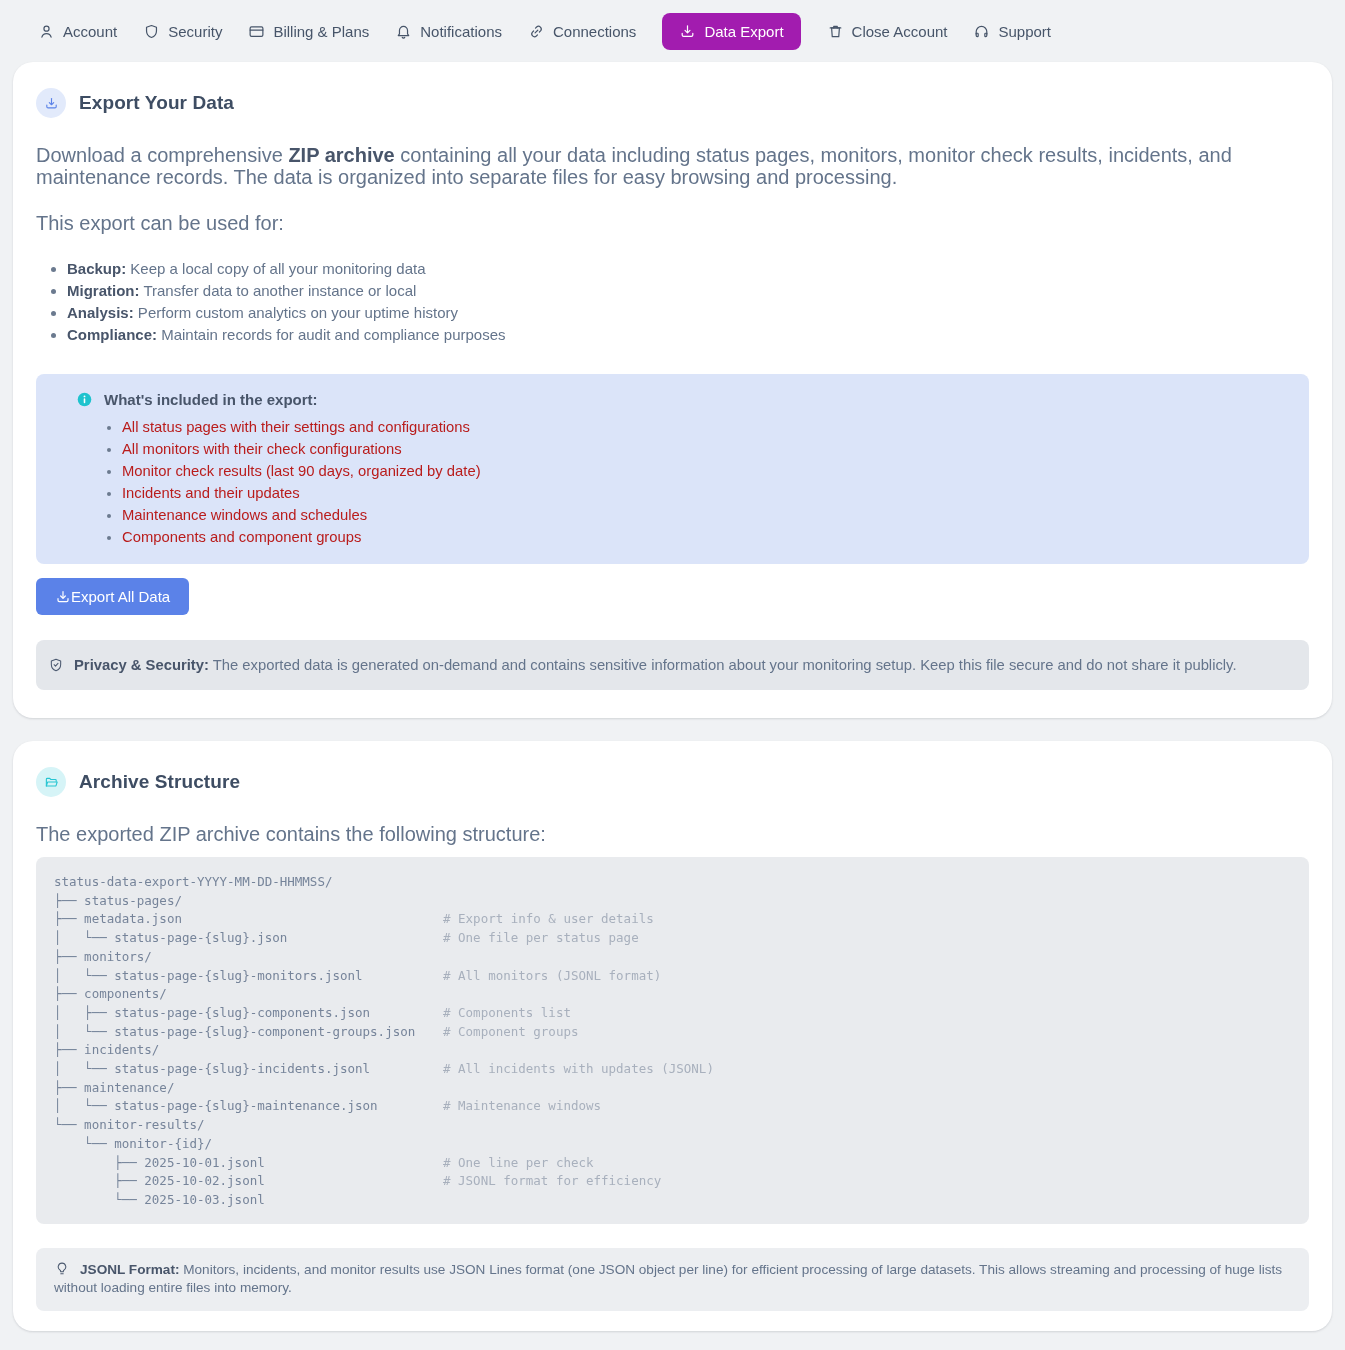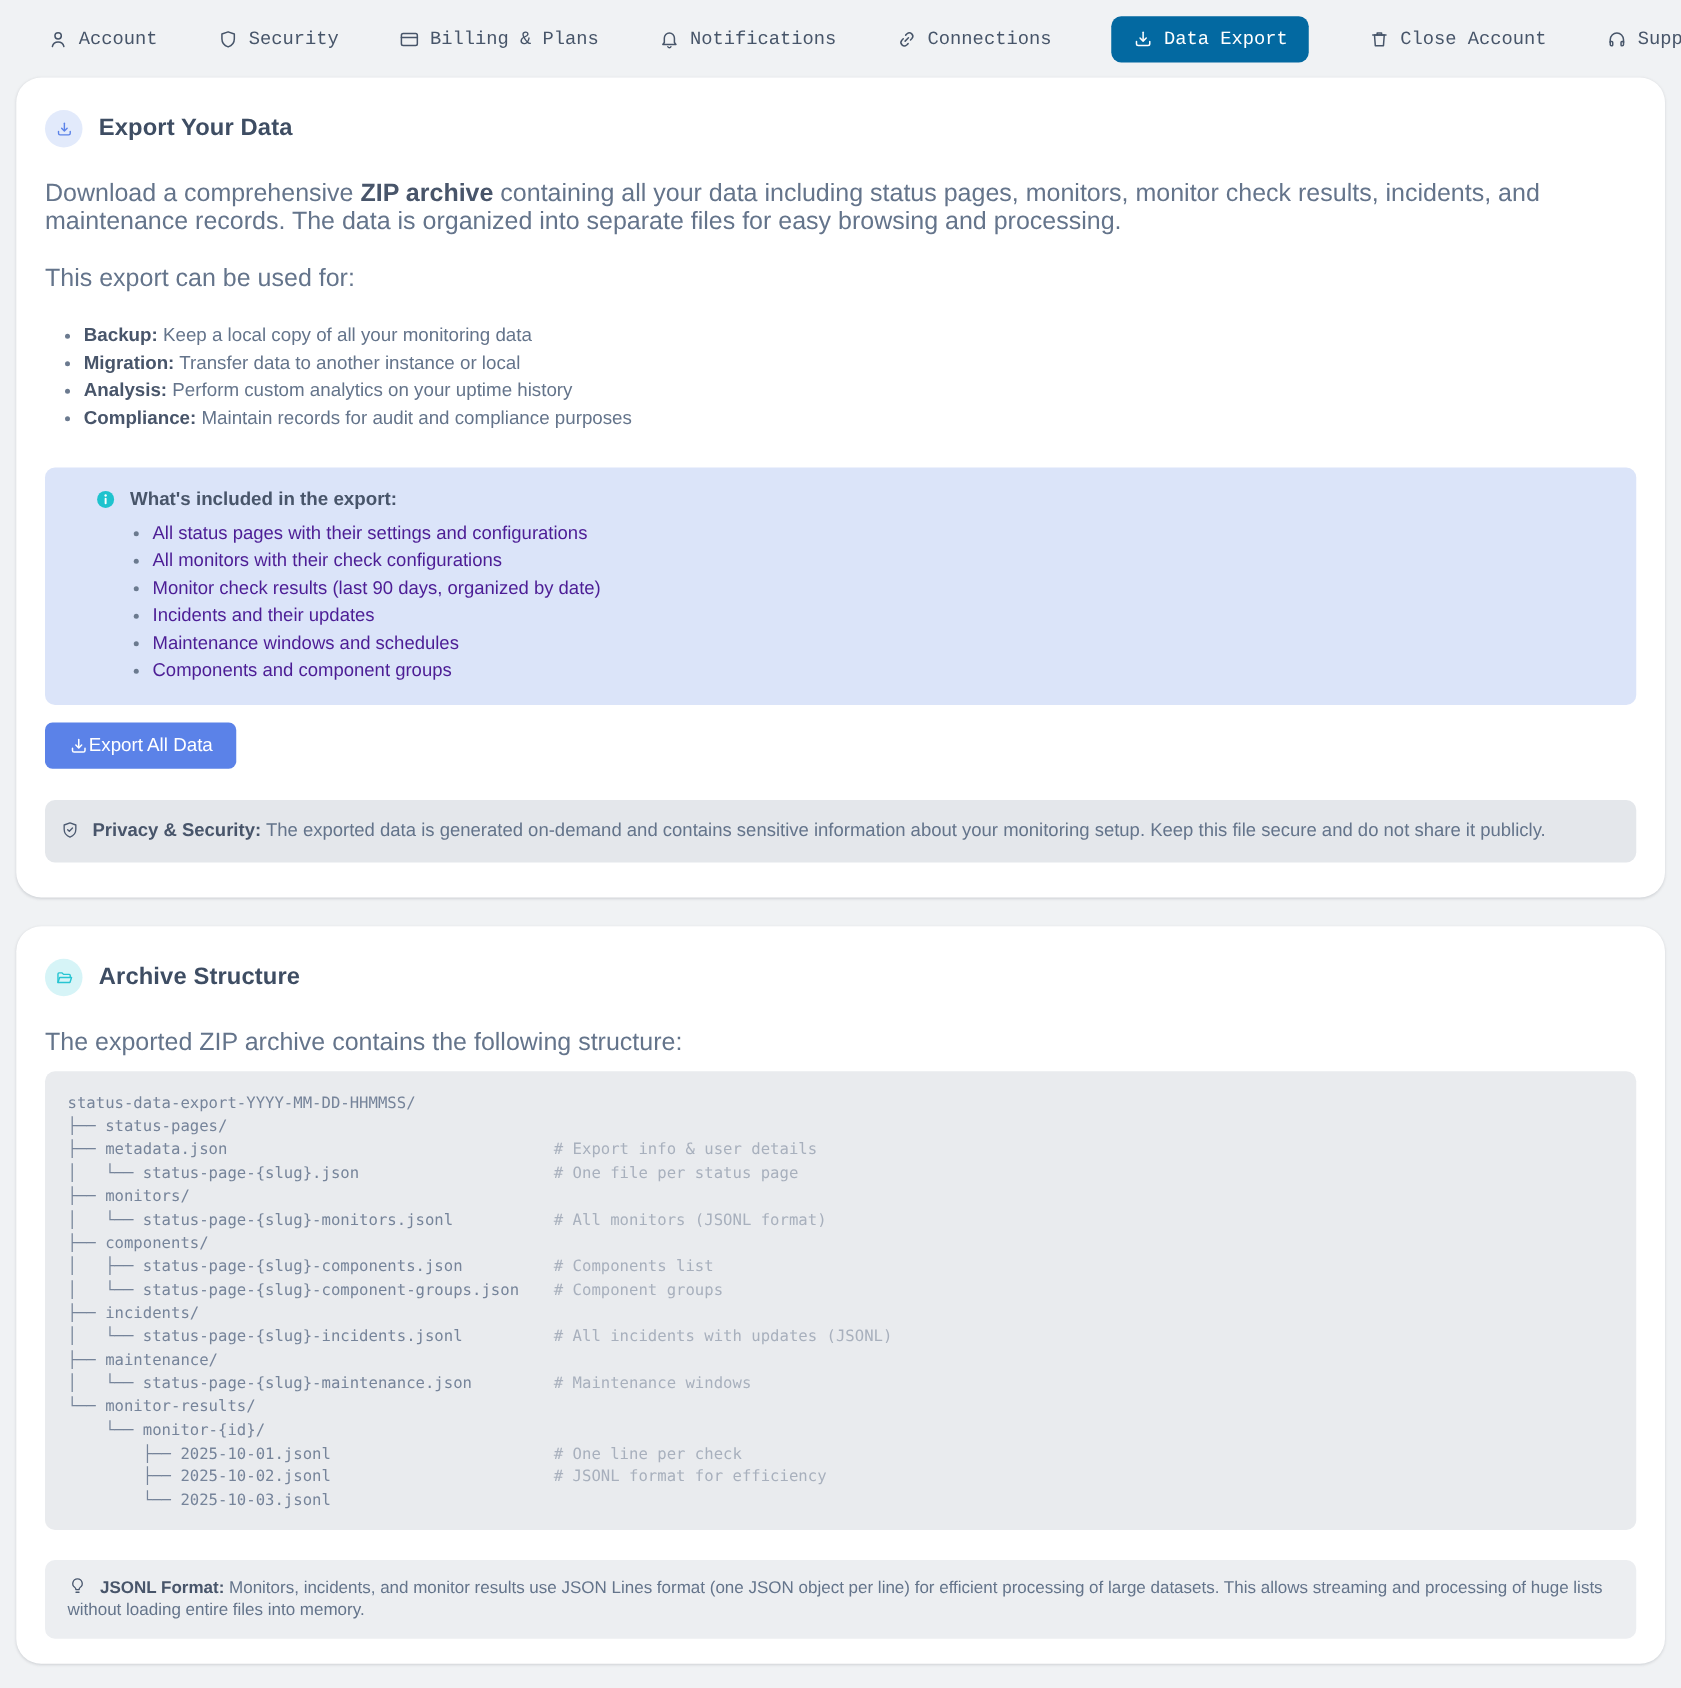--- a/index.html
+++ b/index.html
@@ -6,26 +6,26 @@
   html,body { margin:0; padding:0; }
   body {
     width:1345px; height:1350px; overflow:hidden;
     background:#f0f2f4;
     font-family:"Liberation Sans", sans-serif;
     color:#64748b;
   }
   svg { display:block; }
 
   
-  .nav { display:flex; align-items:center; height:62px; padding-left:38px; gap:48px;font-family:Liberation Mono, monospace; }
+  .nav { display:flex; align-items:center; height:62px; padding-left:38px; gap:26px; }
   .tab { display:flex; align-items:center; gap:8px; font-size:15px; font-weight:500;
          color:#475569; cursor:pointer; white-space:nowrap; }
   .tab .icn svg { width:17px; height:17px; stroke:currentColor; fill:none;
                   stroke-width:1.7; stroke-linecap:round; stroke-linejoin:round; }
-  .tab.active { background:#0369a1; color:#ffffff; padding:10px 17px; border-radius:8px; }
+  .tab.active { background:#a21caf; color:#ffffff; padding:10px 17px; border-radius:8px; }
 
   
   .card { background:#ffffff; border-radius:20px; margin:0 13px;
           padding:26px 23px 20px;
           box-shadow:0 1px 2px rgba(16,24,40,.06), 0 1px 3px rgba(16,24,40,.08); }
   .card.first { margin-bottom:23px; padding-bottom:28px; }
 
   .card-head { display:flex; align-items:center; gap:13px; margin-bottom:26px; }
   .circle { width:30px; height:30px; border-radius:50%; flex:0 0 auto;
             display:flex; align-items:center; justify-content:center; }
@@ -40,21 +40,21 @@
 
   ul.uses { margin:0 0 28px; padding-left:31px; list-style:disc; }
   ul.uses li { font-size:15px; line-height:22px; }
   ul.uses li::marker { color:#6b7a8f; }
 
   .info-box { background:#dbe4f9; border-radius:8px; padding:17px 40px 16px; margin-bottom:14px; }
   .info-head { display:flex; align-items:center; gap:11px; margin-bottom:8px;
                font-size:15px; color:#3e4d63; }
   .info-head svg { width:17px; height:17px; flex:0 0 auto; }
   .info-box ul { margin:0; padding-left:46px; list-style:disc; }
-  .info-box ul li { font-size:14.8px; line-height:22px; color:#4c1d95; }
+  .info-box ul li { font-size:14.8px; line-height:22px; color:#b91c1c; }
   .info-box ul li::marker { color:#6b7a8f; }
 
   .btn { display:inline-flex; align-items:center; border:none; cursor:pointer;
          background:#5b82e8; color:#ffffff; font-family:inherit;
          font-size:15px; font-weight:500; height:37px; padding:0 19px;
          border-radius:6px; margin-bottom:25px; }
   .btn svg { width:16px; height:16px; stroke:currentColor; fill:none;
              stroke-width:1.8; stroke-linecap:round; stroke-linejoin:round; }
 
   .note { border-radius:8px; font-size:14.8px; line-height:22px; padding:14px 18px; }

